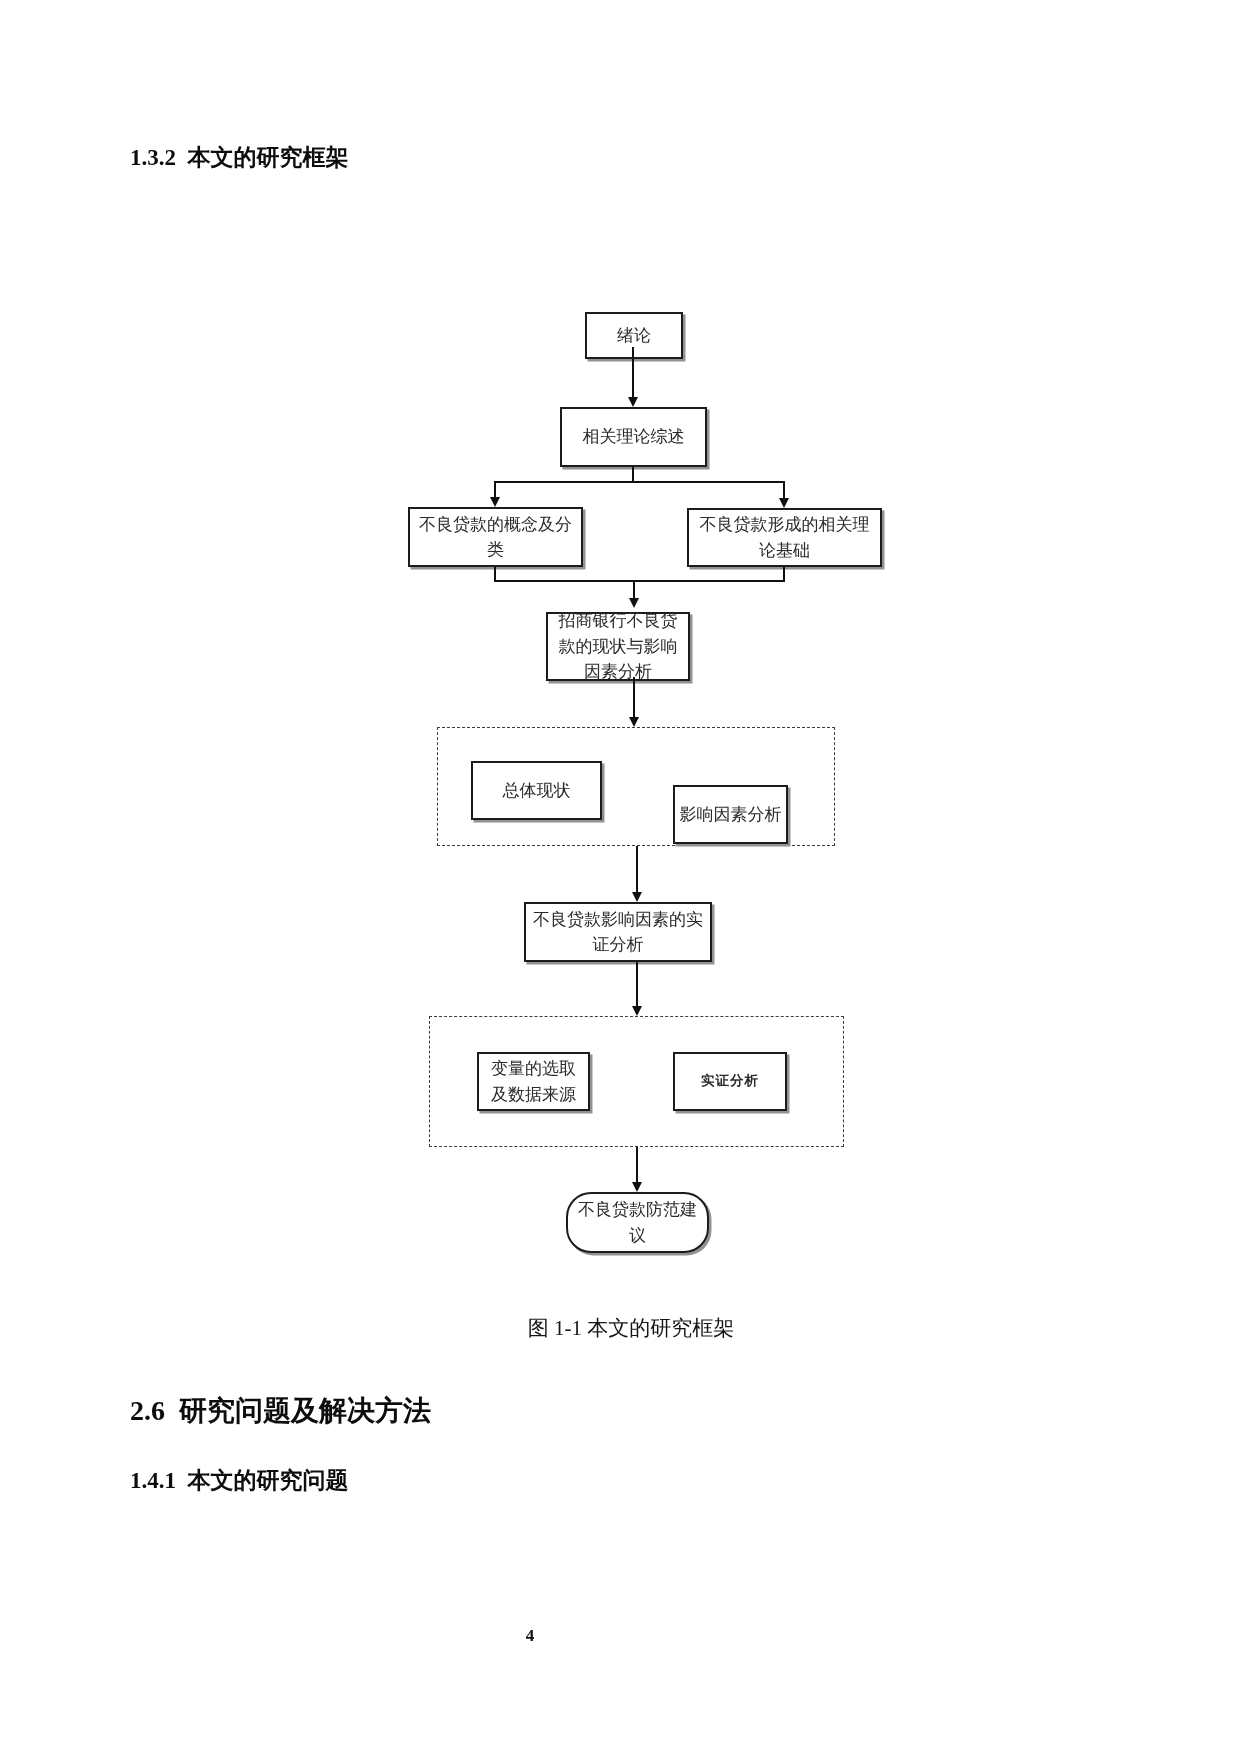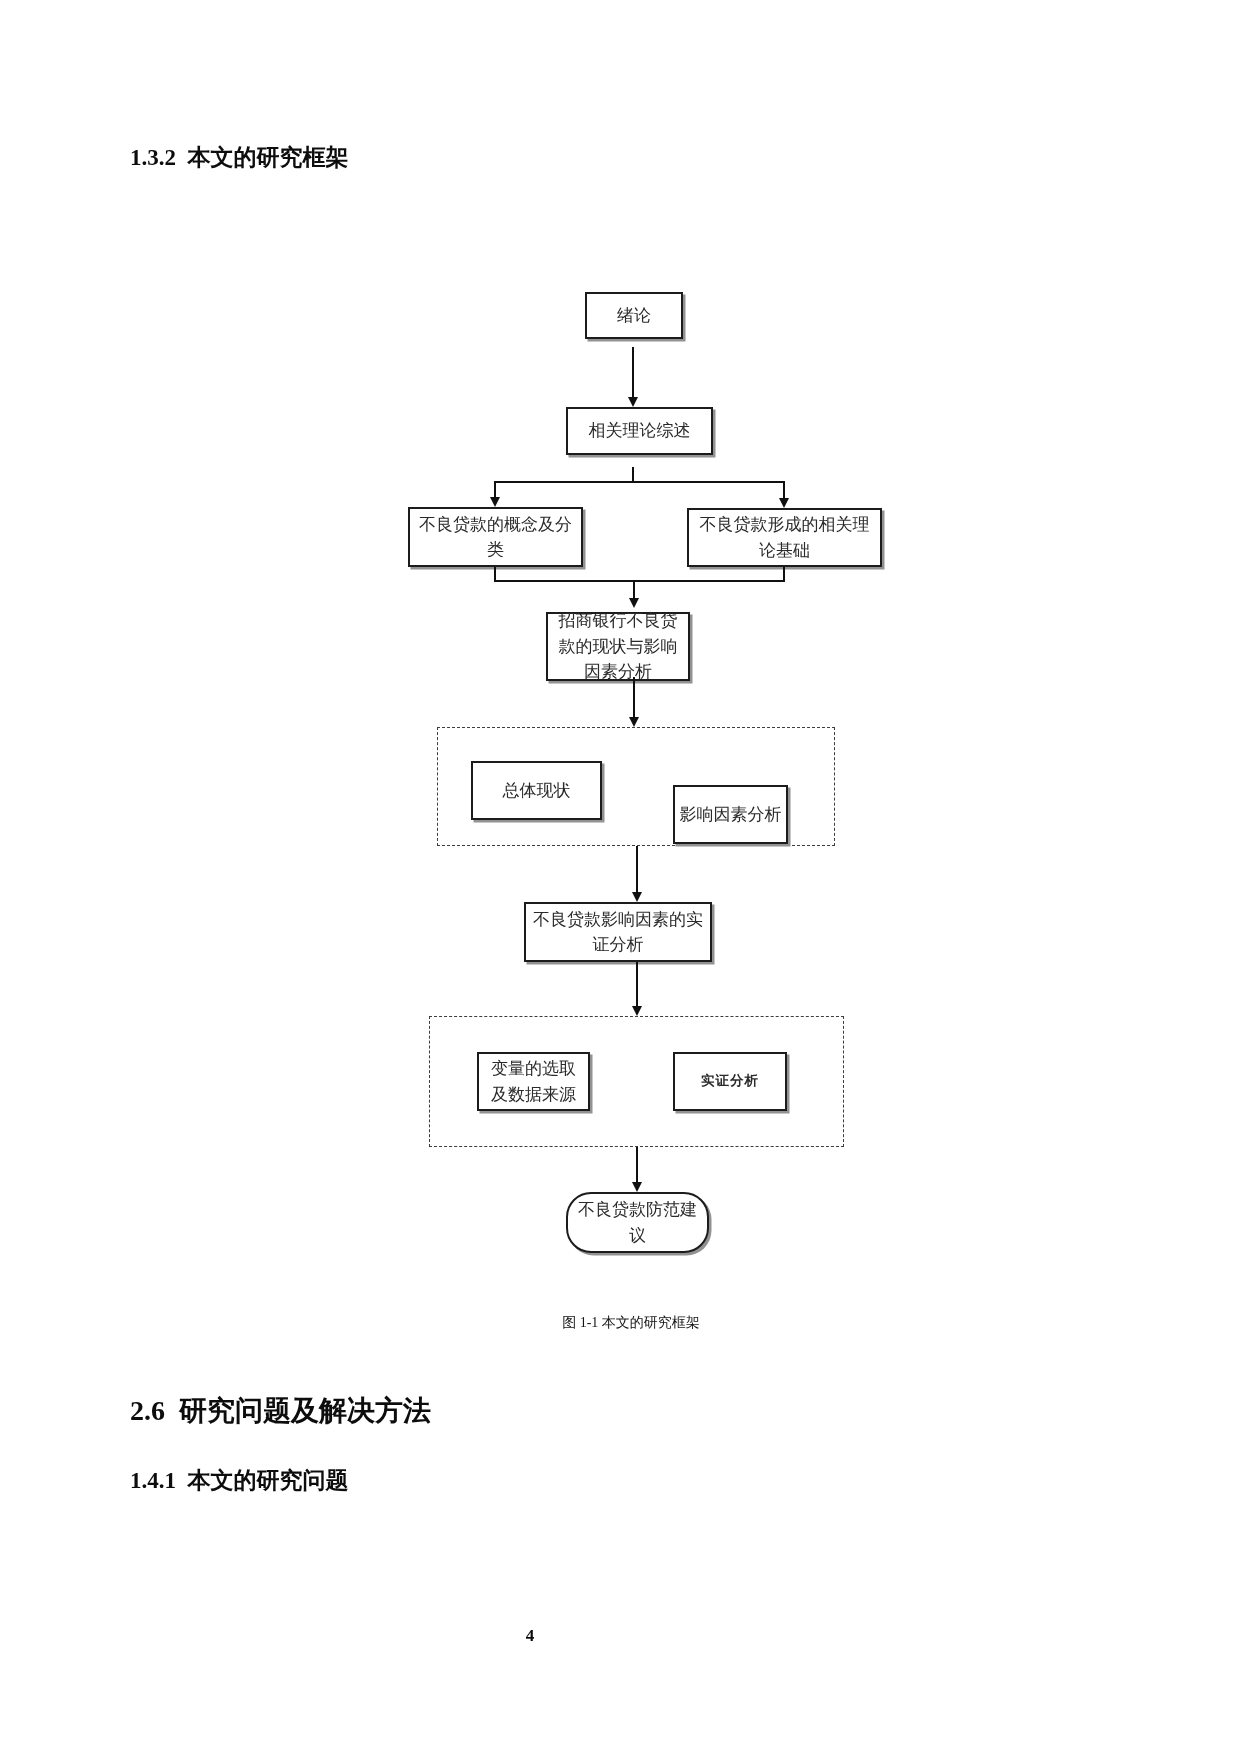--- a/index.html
+++ b/index.html
@@ -25,21 +25,21 @@
   }
   .heading-sec {
     position: absolute;
     font-size: 28px;
     font-weight: bold;
     white-space: pre;
     color: #0d0d0d;
   }
   .caption {
     position: absolute;
-    font-size: 14px;
+    font-size: 21px;
     text-align: center;
     color: #141414;
   }
   .pageno {
     position: absolute;
     font-size: 17px;
     font-weight: bold;
     color: #0d0d0d;
   }
   .node {
@@ -89,23 +89,23 @@
 </style>
 </head>
 <body>
 
 <div class="page">
 
   <div class="heading-sub" style="left:130px; top:142px;">1.3.2  本文的研究框架</div>
 
   <div>
 
-    <div class="node" style="left:585px; top:292px; width:98px; height:47px;">绪论</div>
+    <div class="node" style="left:585px; top:312px; width:98px; height:47px;">绪论</div>
 
-    <div class="node" style="left:560px; top:407px; width:147px; height:48px;margin-left:6px;">相关理论综述</div>
+    <div class="node" style="left:560px; top:407px; width:147px; height:60px;">相关理论综述</div>
 
     <div class="node" style="left:408px; top:507px; width:175px; height:60px;">不良贷款的概念及分类</div>
 
     <div class="node" style="left:687px; top:508px; width:195px; height:59px;">不良贷款形成的相关理论基础</div>
 
     <div class="node" style="left:546px; top:612px; width:144px; height:69px;text-align:center;">招商银行不良贷款的现状与影响因素分析</div>
 
     <div class="dashed-frame" style="left:437px; top:727px; width:398px; height:119px;"></div>
 
     <div class="node" style="left:471px; top:761px; width:131px; height:59px;">总体现状</div>

